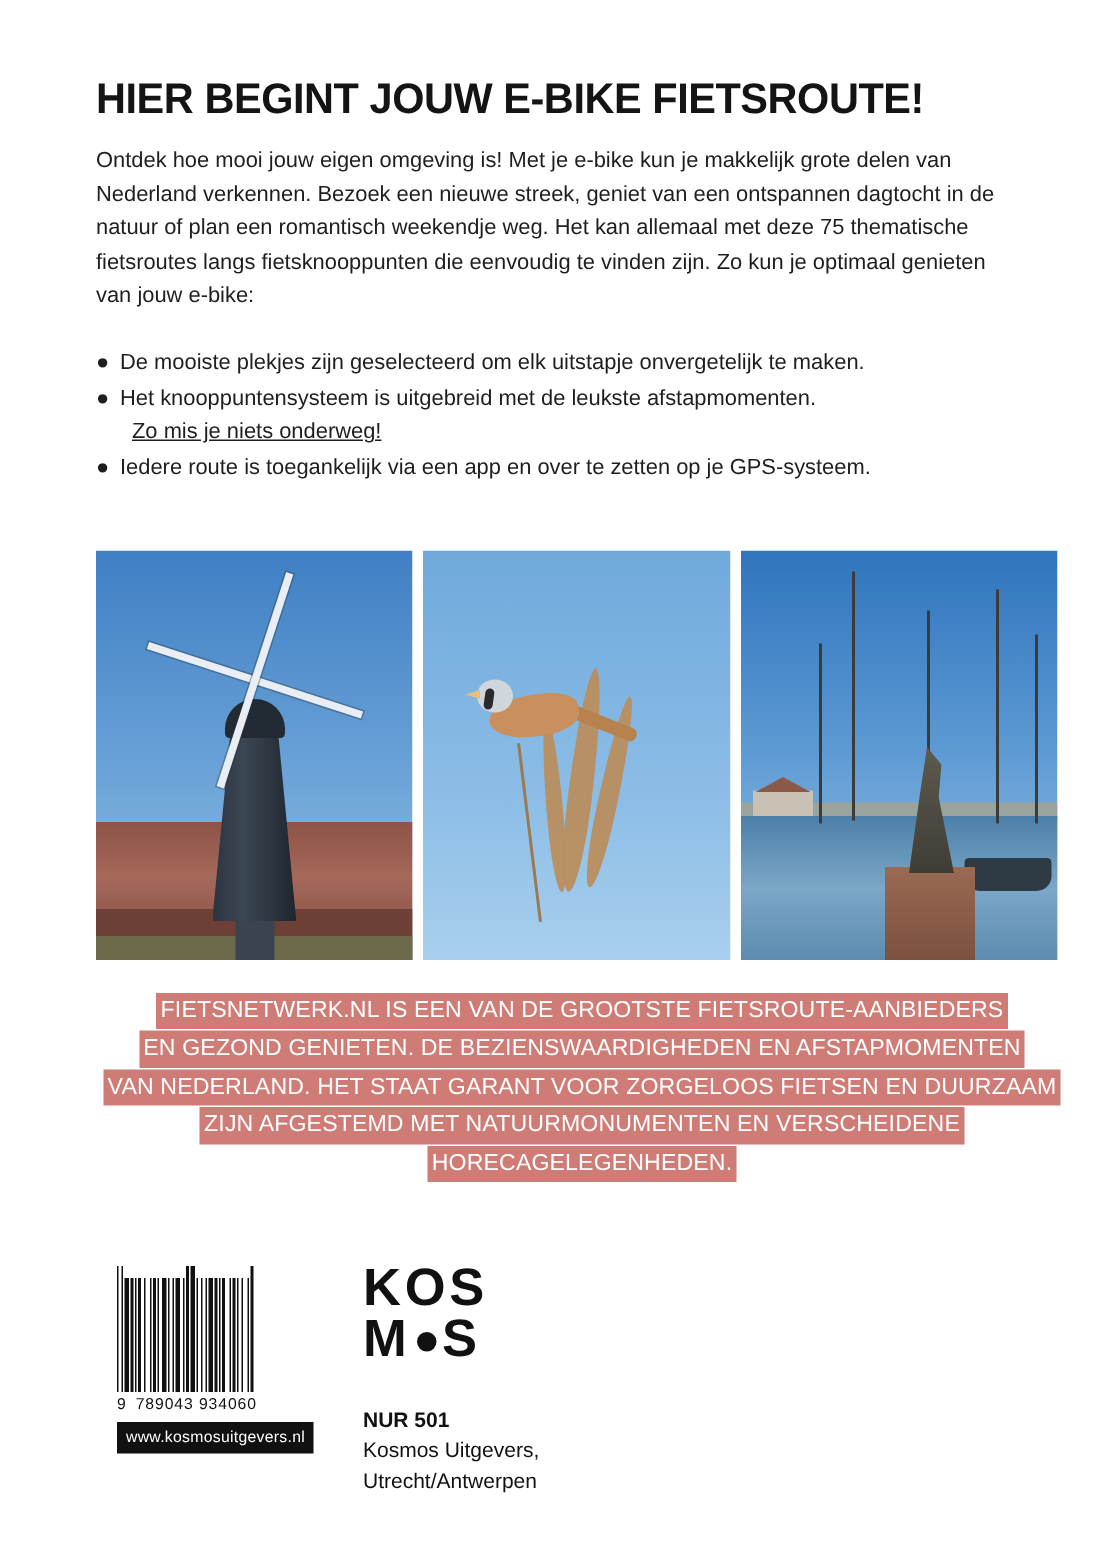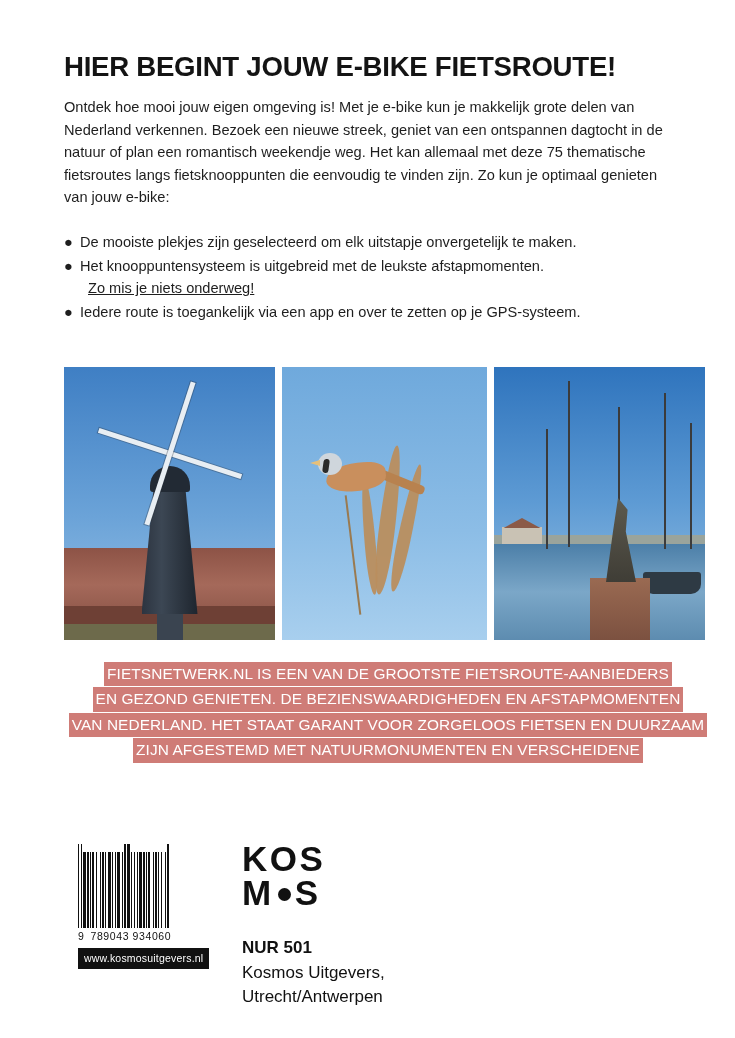--- a/index.html
+++ b/index.html
@@ -311,21 +311,21 @@
     background: #111;
     border-radius: 50%;
     margin: 0 4px;
     position: relative;
     top: 1px;
   }
   .imprint {
     position: absolute;
     left: 178px;
     top: 100px;
-    font-size: 17px;
+    font-size: 14px;
     line-height: 1.45;
     color: #111;
   }
   .imprint .nur { font-weight: bold; }
   .imprint .pub { font-weight: normal; }
 </style>
 </head>
 <body>
 
 <div class="page">
@@ -391,20 +391,21 @@
       <div class="ph3-pier"></div>
       <div class="ph3-statue"></div>
     </div>
   </div>
 
   <div class="overlay-block">
     <div><span class="ol-line">FIETSNETWERK.NL IS EEN VAN DE GROOTSTE FIETSROUTE-AANBIEDERS</span></div>
     <div><span class="ol-line">EN GEZOND GENIETEN. DE BEZIENSWAARDIGHEDEN EN AFSTAPMOMENTEN</span></div>
     <div><span class="ol-line">VAN NEDERLAND. HET STAAT GARANT VOOR ZORGELOOS FIETSEN EN DUURZAAM</span></div>
     <div><span class="ol-line">ZIJN AFGESTEMD MET NATUURMONUMENTEN EN VERSCHEIDENE</span></div>
+    <div><span class="ol-line">HORECAGELEGENHEDEN.</span></div>
   </div>
 
   <div class="footer">
 
     <div class="barcode-wrap">
       <div class="barcode" id="barcode">
           <div class="bar" style="width: 1px; height: 84px; background: rgb(17, 17, 17);"></div>
           <div class="bar" style="width: 2px; height: 84px; background: transparent;"></div>
           <div class="bar" style="width: 1px; height: 84px; background: rgb(17, 17, 17);"></div>
           <div class="bar" style="width: 1px; height: 76px; background: transparent;"></div>

